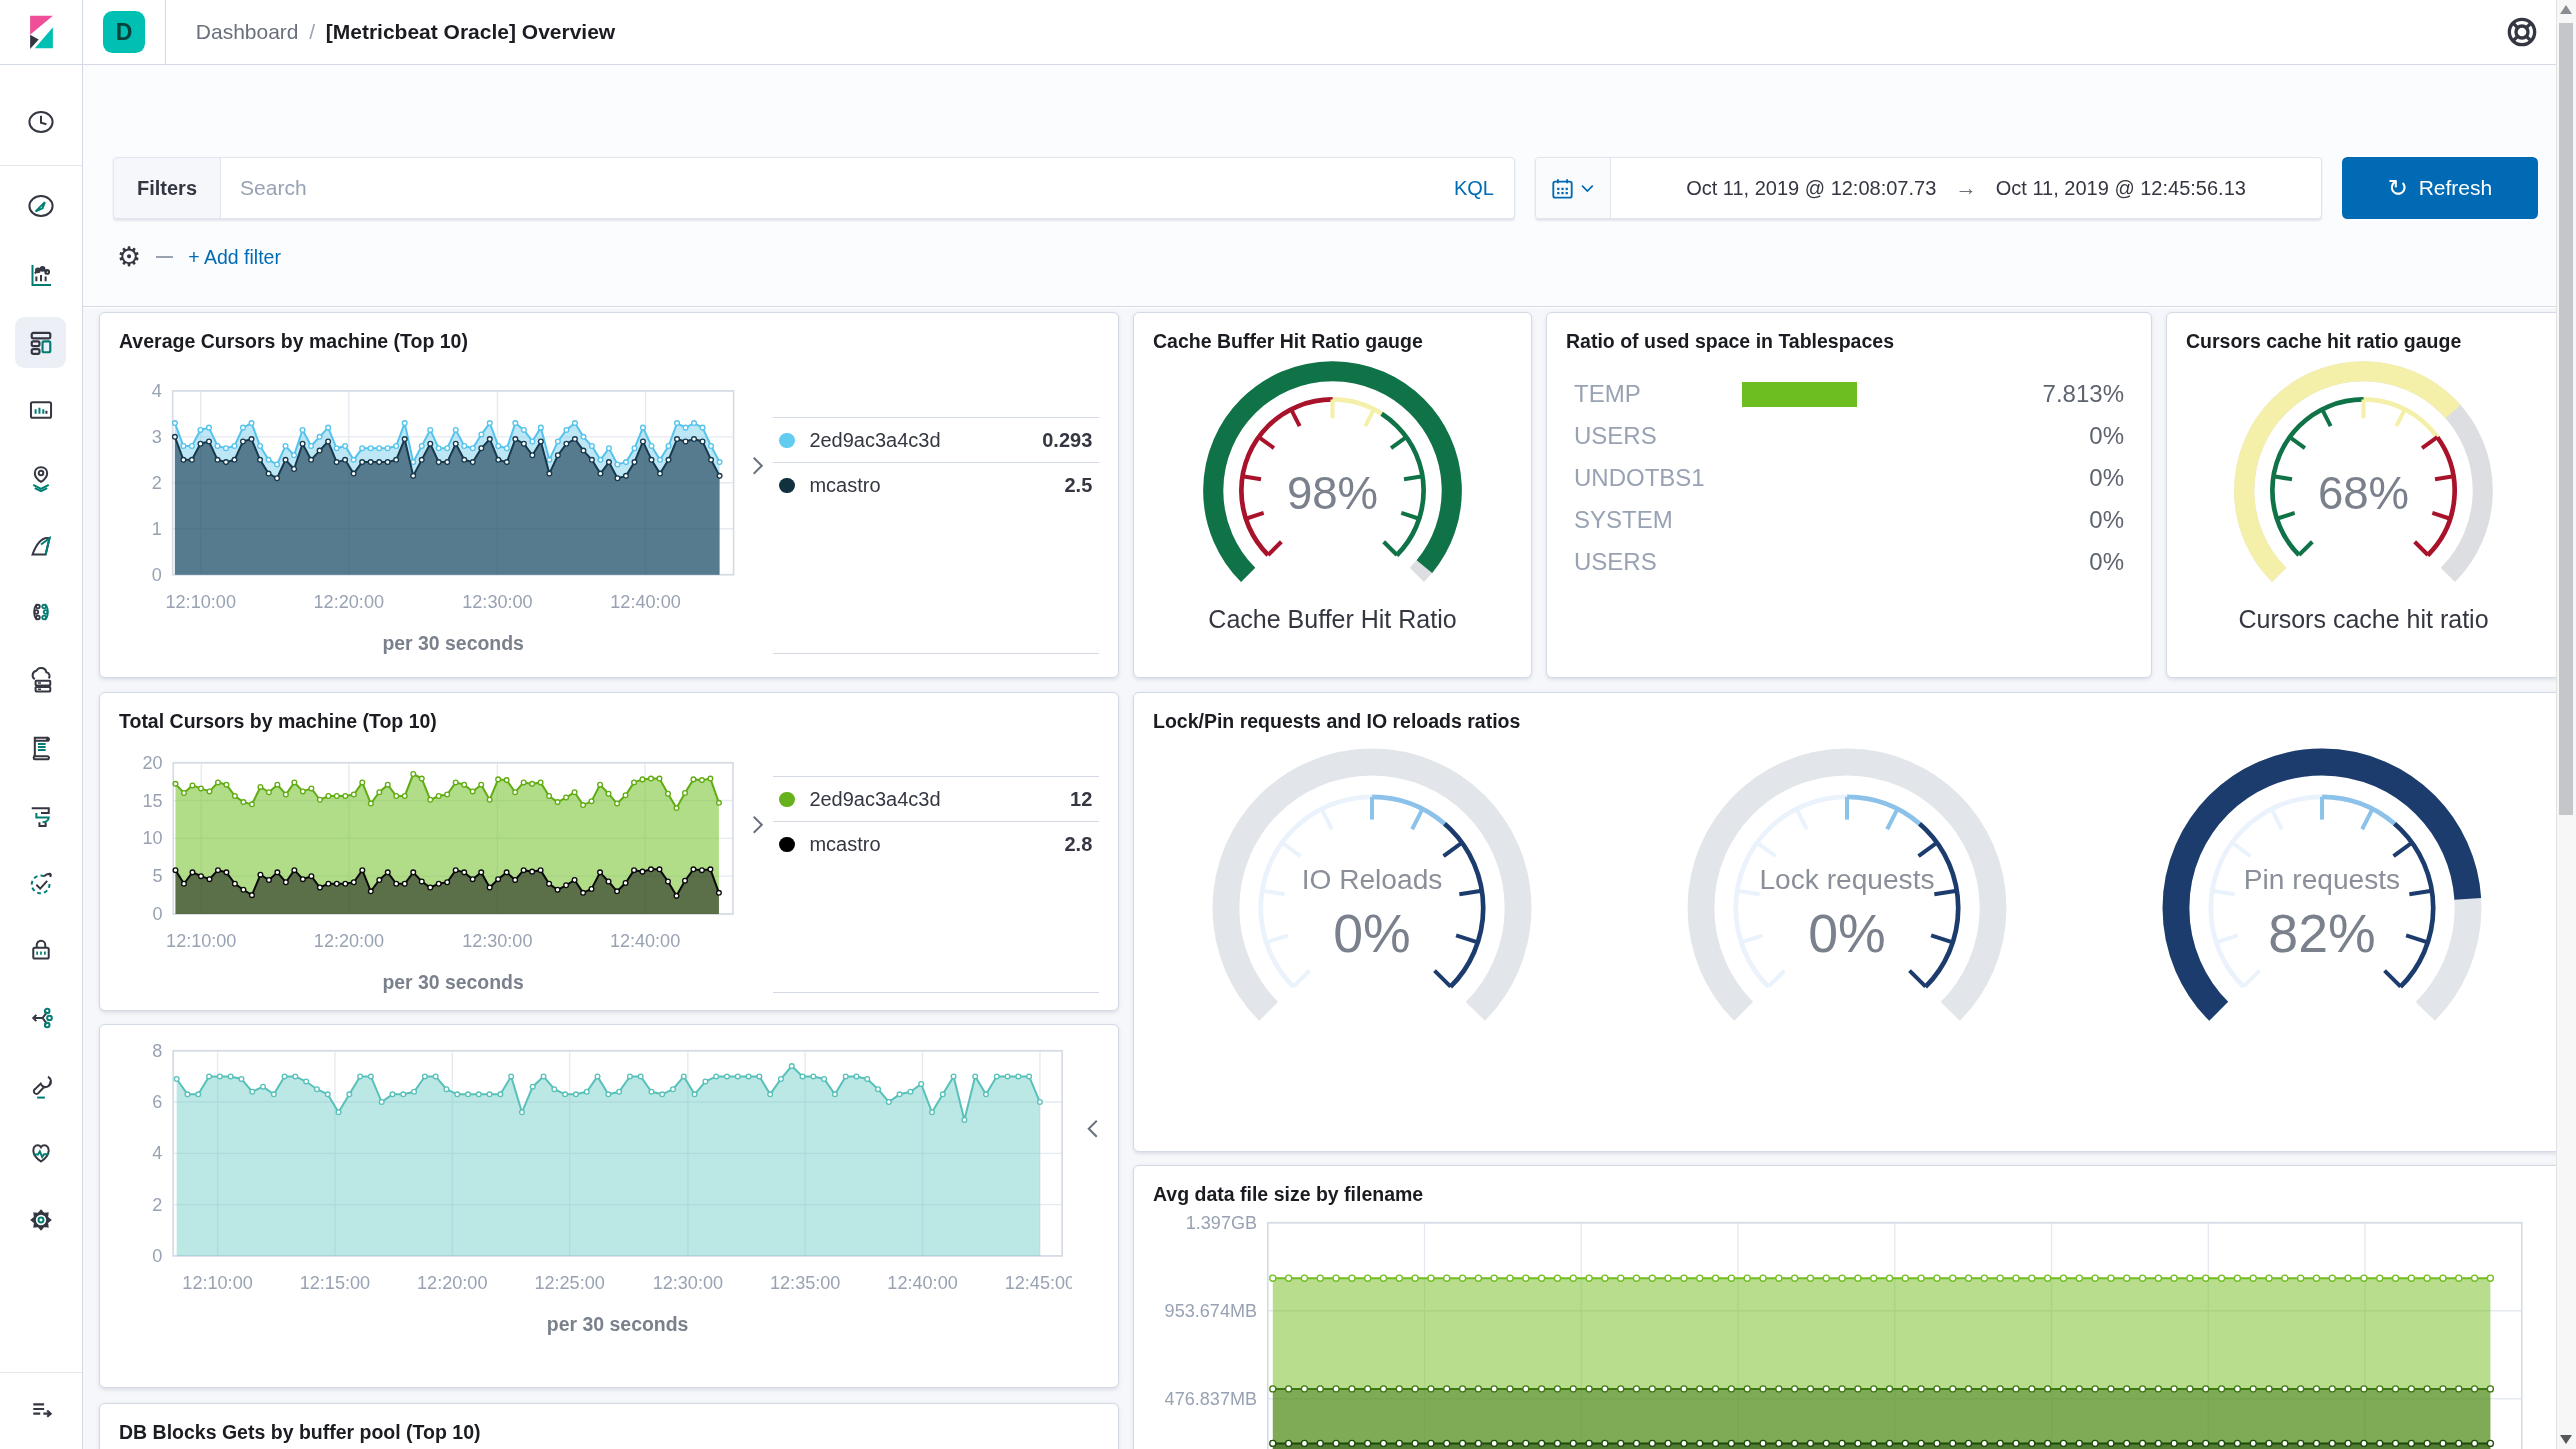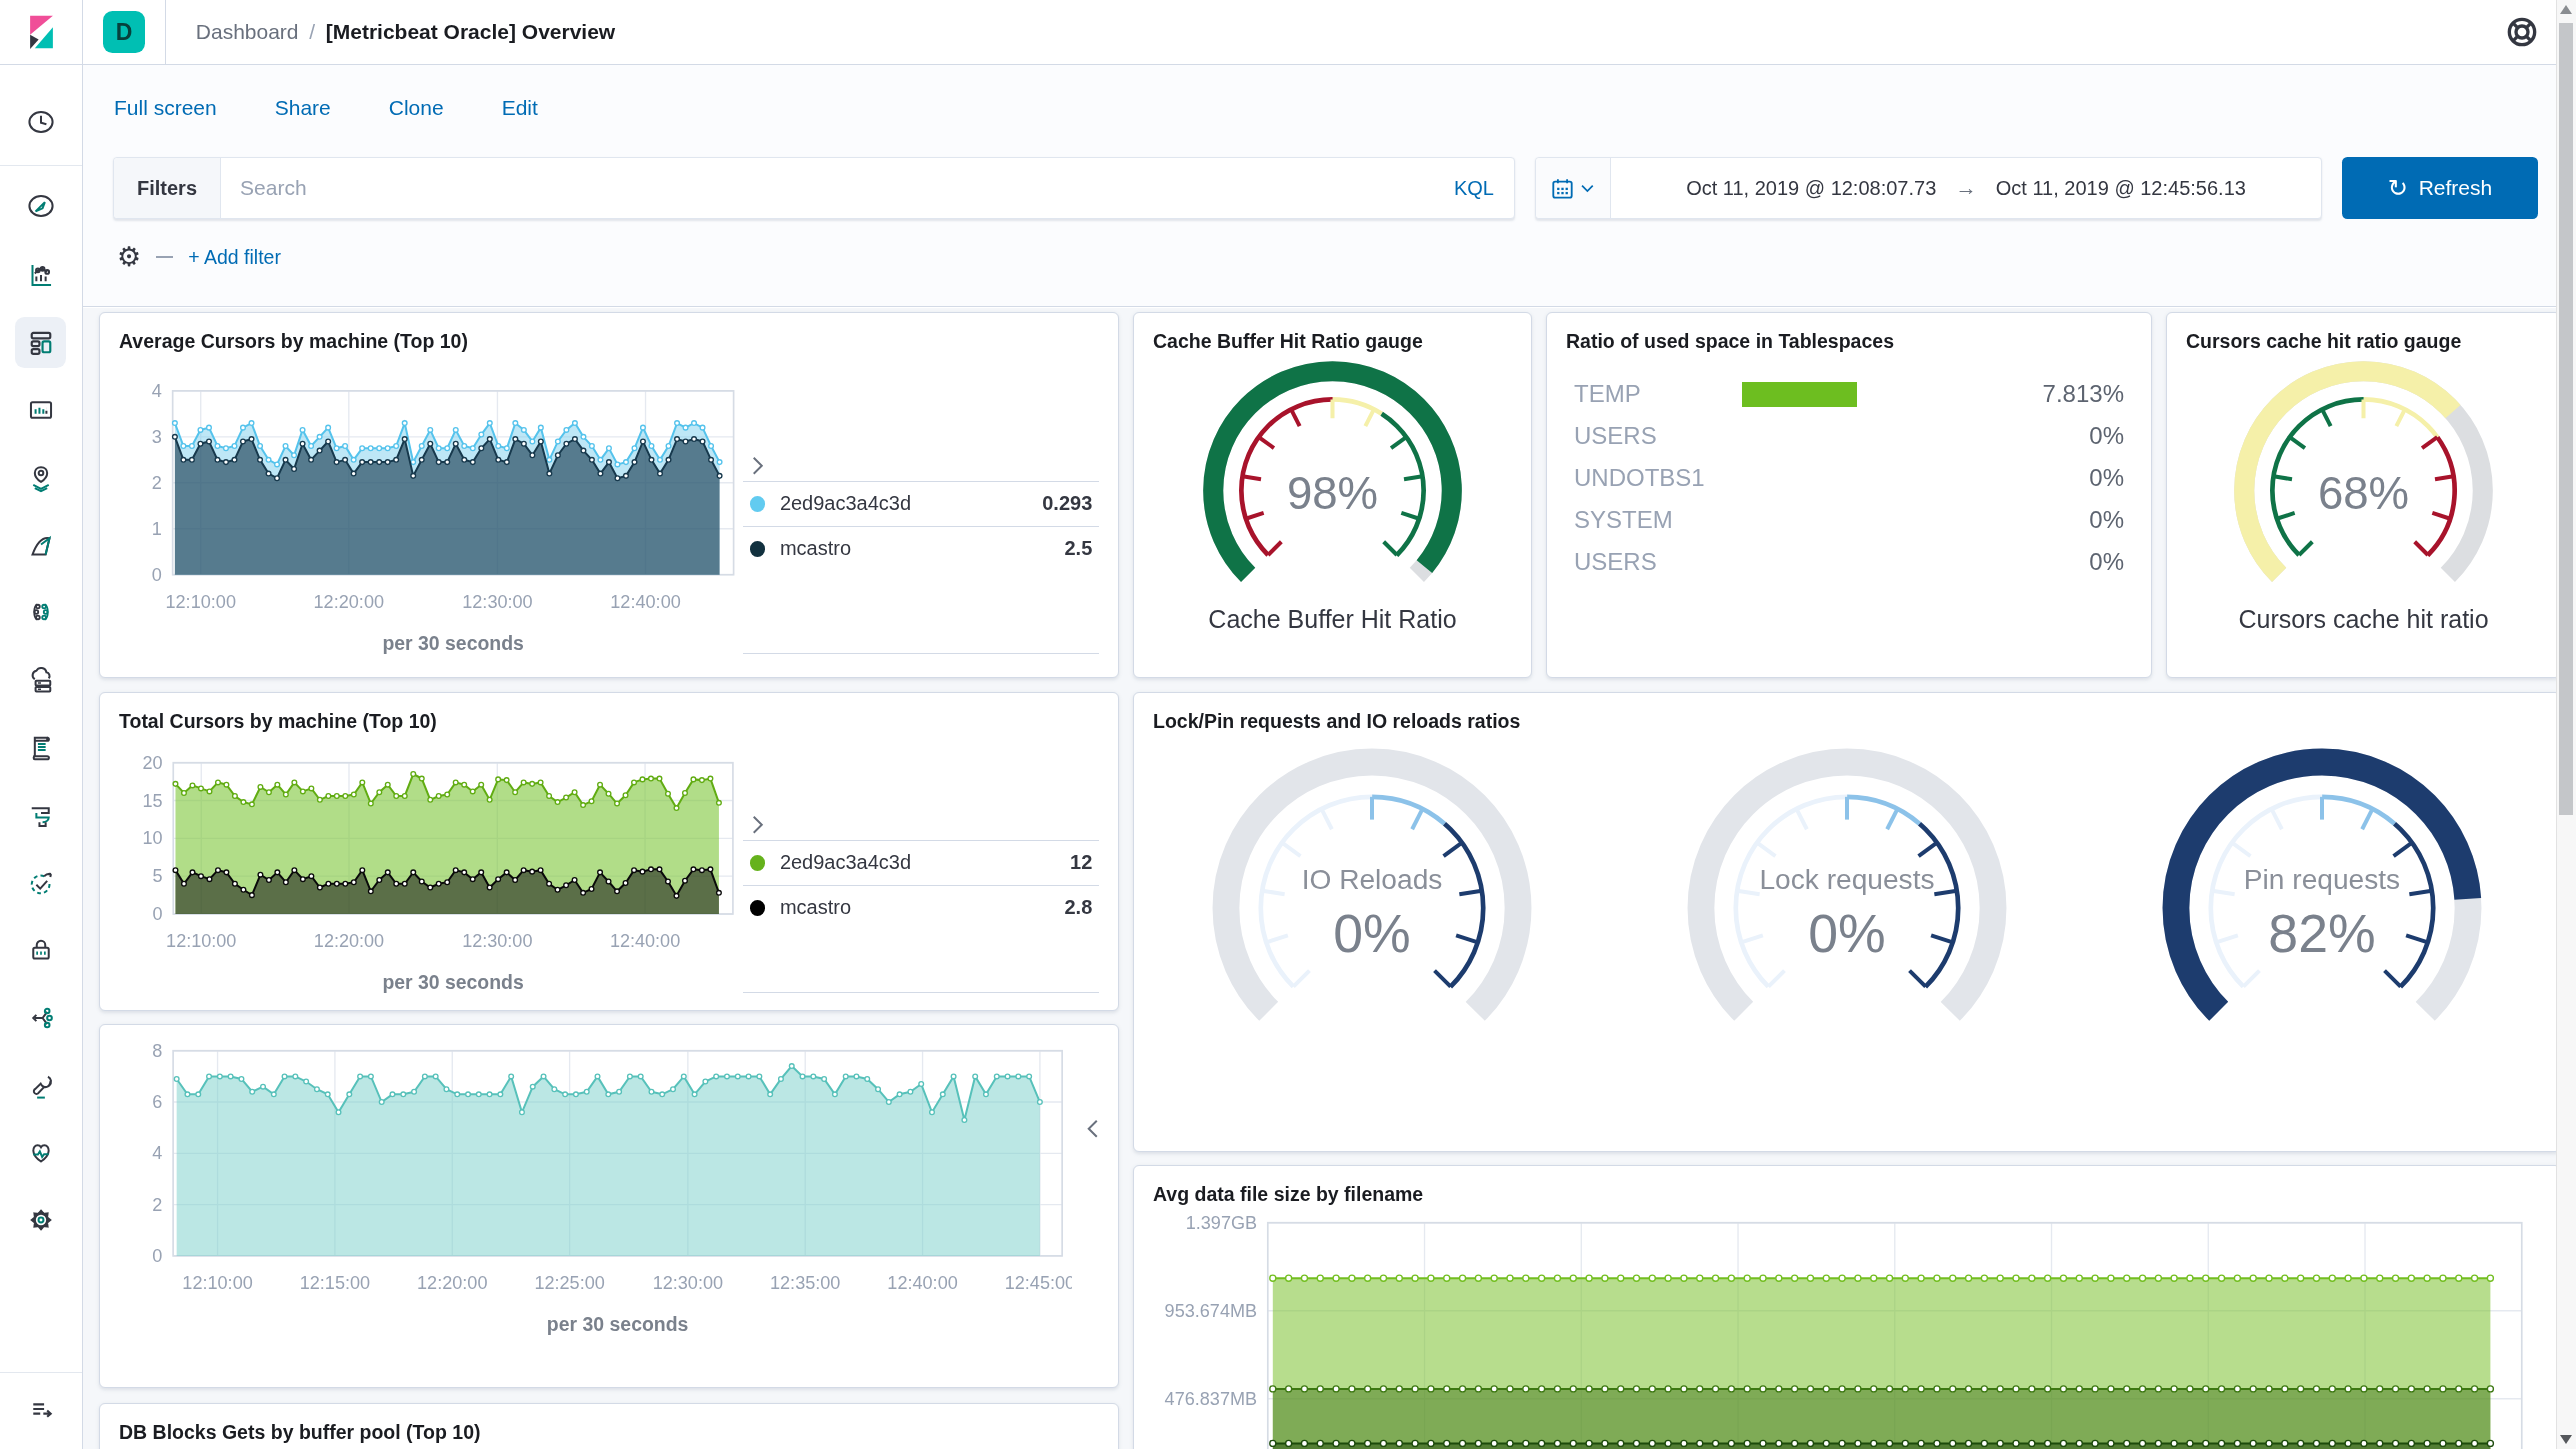--- a/index.html
+++ b/index.html
@@ -39,21 +39,21 @@
   .addfilter-row{position:absolute;top:173px;left:35px;display:flex;align-items:center;gap:14.8px;height:40px;}
   .gear-glyph{font-size:27px;color:#343741;line-height:1;}
   .dashline{width:17.4px;height:2px;background:#98A2B3;}
   .add-filter{color:#006BB4;font-size:19.5px;}
   
   #content{position:absolute;top:308px;left:82px;right:0;bottom:0;background:#F5F7FA;overflow:hidden;}
   .panel{position:absolute;background:#fff;border:0.7px solid #D3DAE6;border-radius:6px;box-shadow:0 1.3px 3.4px rgba(152,162,179,.25);overflow:hidden;}
   .panel-title{font-size:19.5px;font-weight:700;color:#1A1C21;padding:17.4px 0 0 19px;}
   .p-row{display:flex;padding:0 19px;}
   .chart-box{position:relative;}
-  .legend-col{margin-left:auto;display:flex;width:362px;flex-direction:column;}
+  .legend-col{margin-left:auto;display:flex;width:362px;}
   .legend-chevron{width:29.5px;height:29.5px;margin-top:34px;}
   .legend-list{flex:1;border-bottom:1.3px solid #D3DAE6;}
   .legend-item{display:flex;align-items:center;height:44px;border-top:1.3px solid #D3DAE6;padding:0 6.7px;cursor:pointer;}
   .legend-dot{width:15.4px;height:15.4px;border-radius:50%;margin-right:14.8px;flex:0 0 auto;}
   .legend-label{font-size:20px;color:#343741;}
   .legend-value{margin-left:auto;font-size:20px;font-weight:700;color:#343741;}
   .gauge-wrap{display:flex;flex-direction:column;align-items:center;}
   .gauge-sublabel{font-size:25px;color:#343741;margin-top:6.7px;}
   .ts-rows{margin:20px 27px 0 27px;}
   .ts-row{display:flex;align-items:center;height:42px;}
@@ -234,26 +234,20 @@
   <div class="side-sep" style="top:1308px"></div>
   <div class="side-item" style="top:1325px">
     <svg width="34" height="34" viewBox="0 0 44 44" fill="none" stroke="#343741" stroke-width="2.8">
       <path d="M12 16 h14 M12 22 h14 M12 28 h9"></path>
         <path d="M25 28 h9 m-4 -4 l4.5 4 l-4.5 4"></path>
     </svg>
   </div>
 </div>
 
 <div id="subheader">
-  <div class="menu-row">
-    <span class="menu-link">Full screen</span>
-    <span class="menu-link">Share</span>
-    <span class="menu-link">Clone</span>
-    <span class="menu-link">Edit</span>
-  </div>
   <div class="filter-row">
     <div class="search-wrap">
       <div class="filters-chip">Filters</div>
       <input class="search-input" placeholder="Search" style="">
       <div class="kql">KQL</div>
     </div>
     <div class="date-wrap">
       <div class="cal-seg">
         <svg width="23" height="23" viewBox="0 0 30 30">
           <rect x="3" y="6" width="24" height="21" rx="2.5" fill="none" stroke="#006BB4" stroke-width="2.4"></rect>

